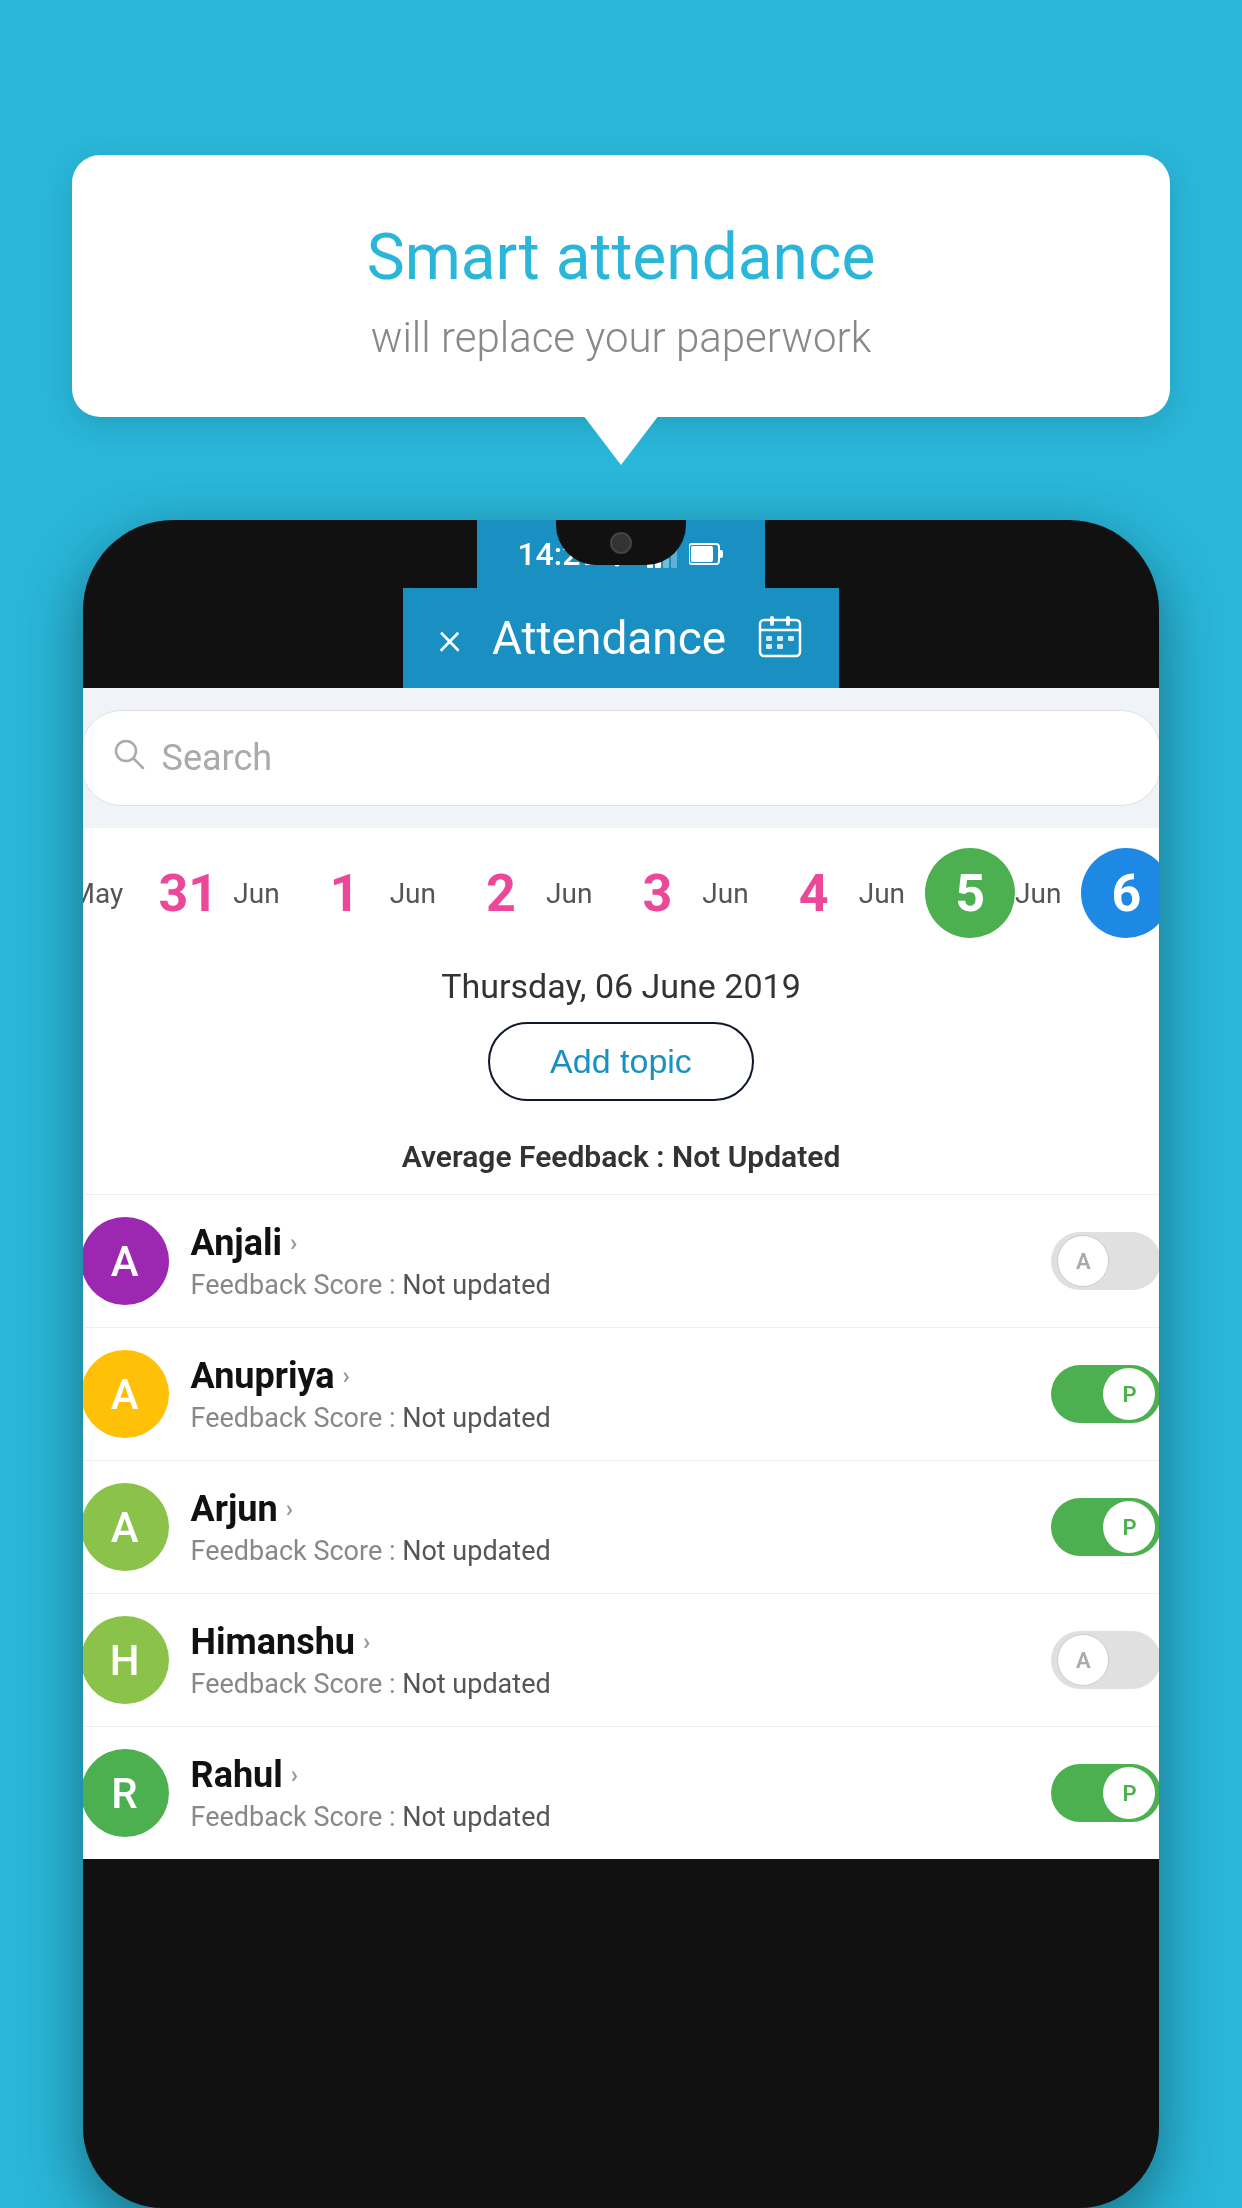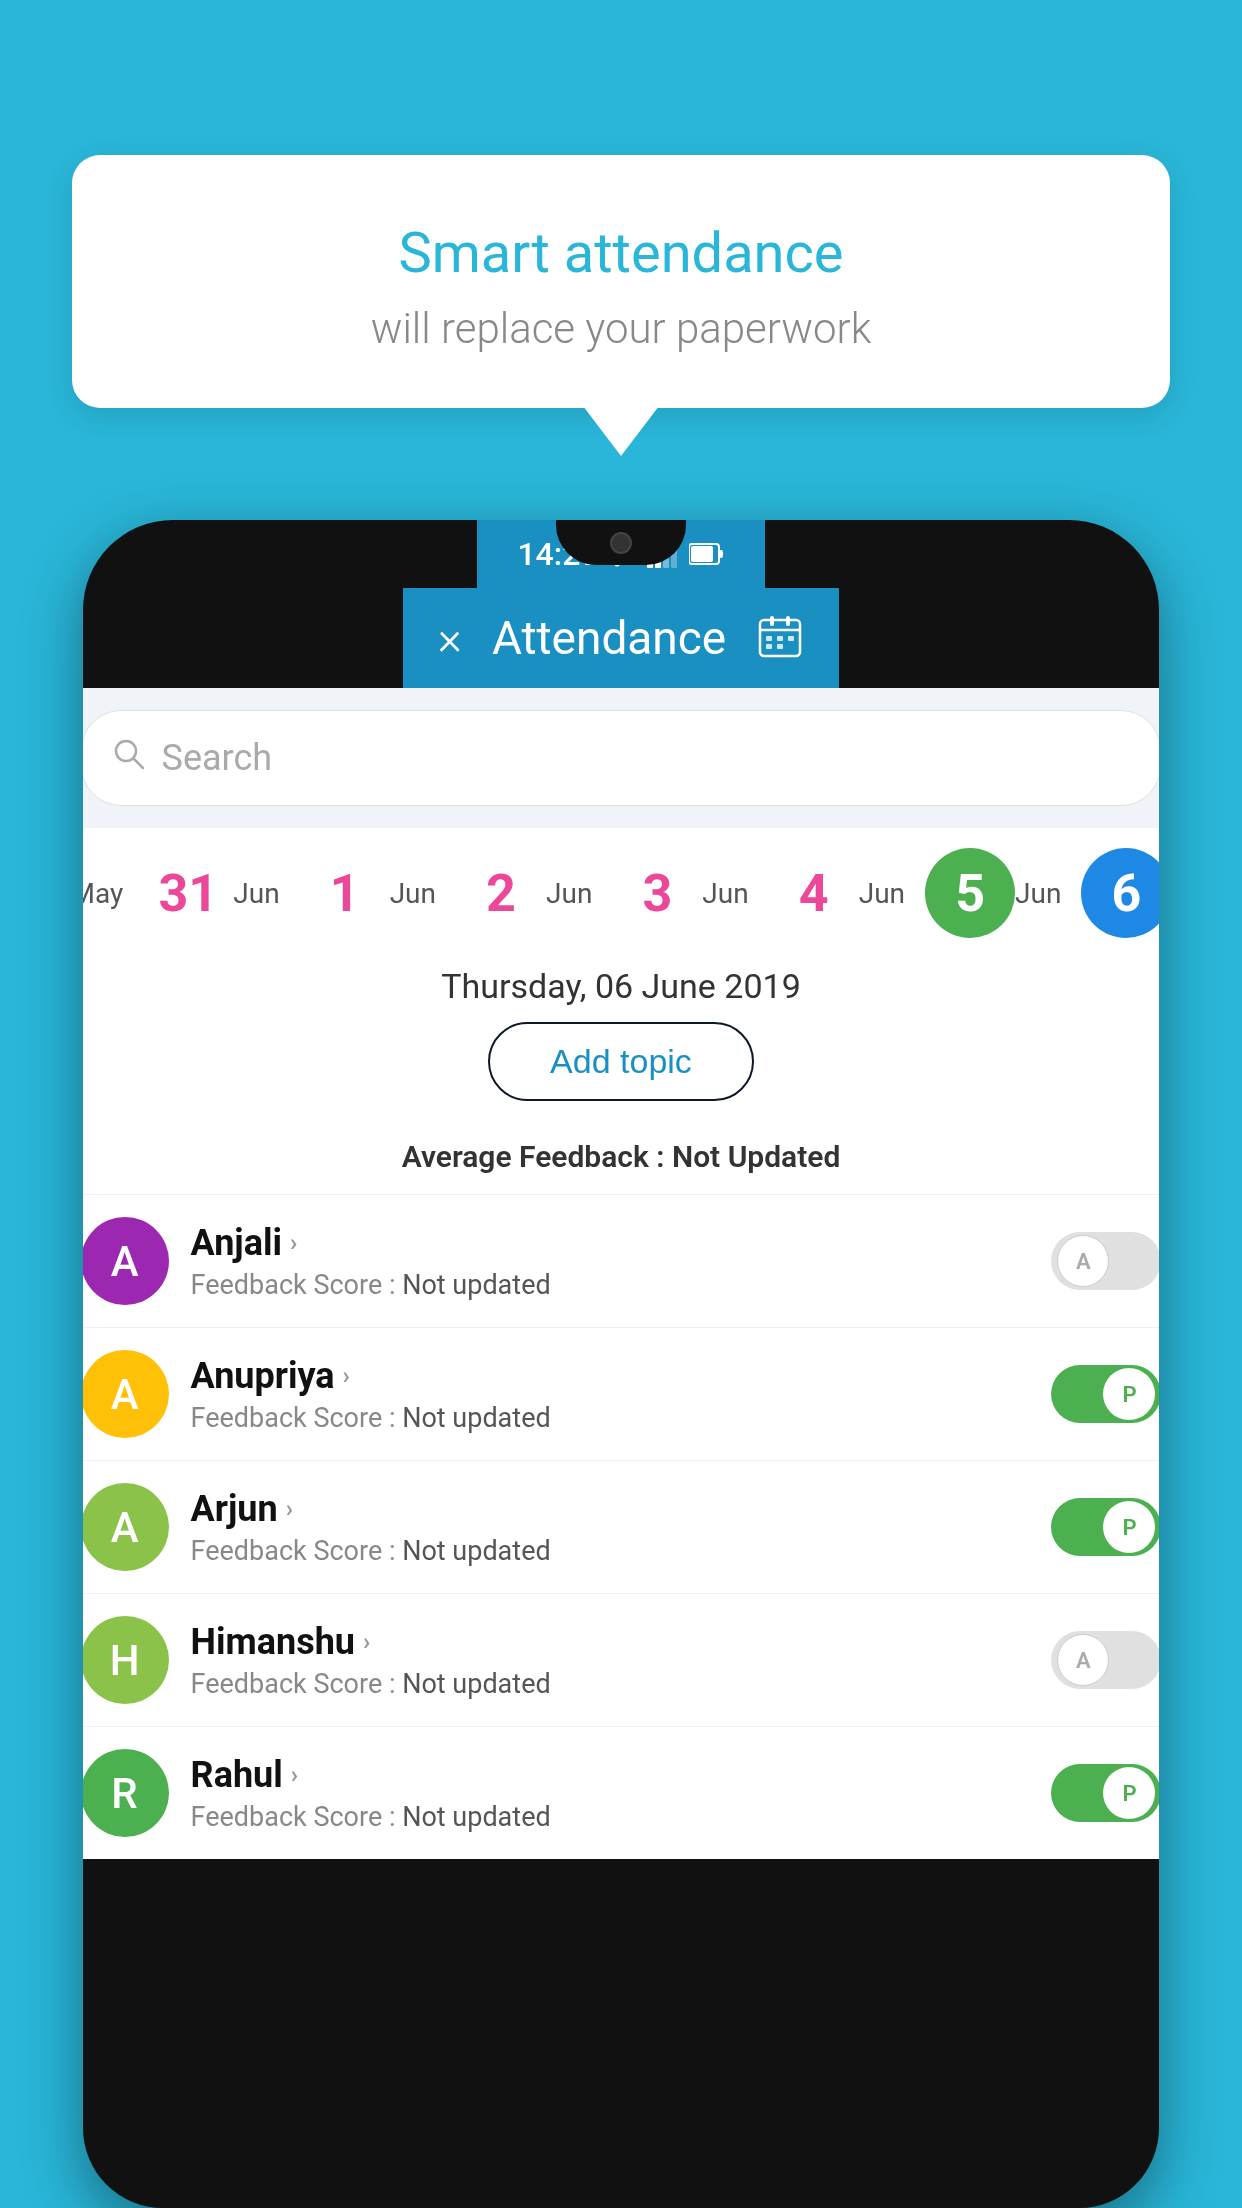--- a/index.html
+++ b/index.html
@@ -34,21 +34,21 @@
       bottom: -48px;
       left: 50%;
       transform: translateX(-50%);
       width: 0;
       height: 0;
       border-left: 38px solid transparent;
       border-right: 38px solid transparent;
       border-top: 50px solid white;
     }
     .bubble-title {
-      font-size: 56px;
+      font-size: 64px;
       font-weight: 400;
       color: #29b6d8;
       margin-bottom: 18px;
     }
     .bubble-subtitle {
       font-size: 42px;
       color: #888;
       font-weight: 300;
     }
 

